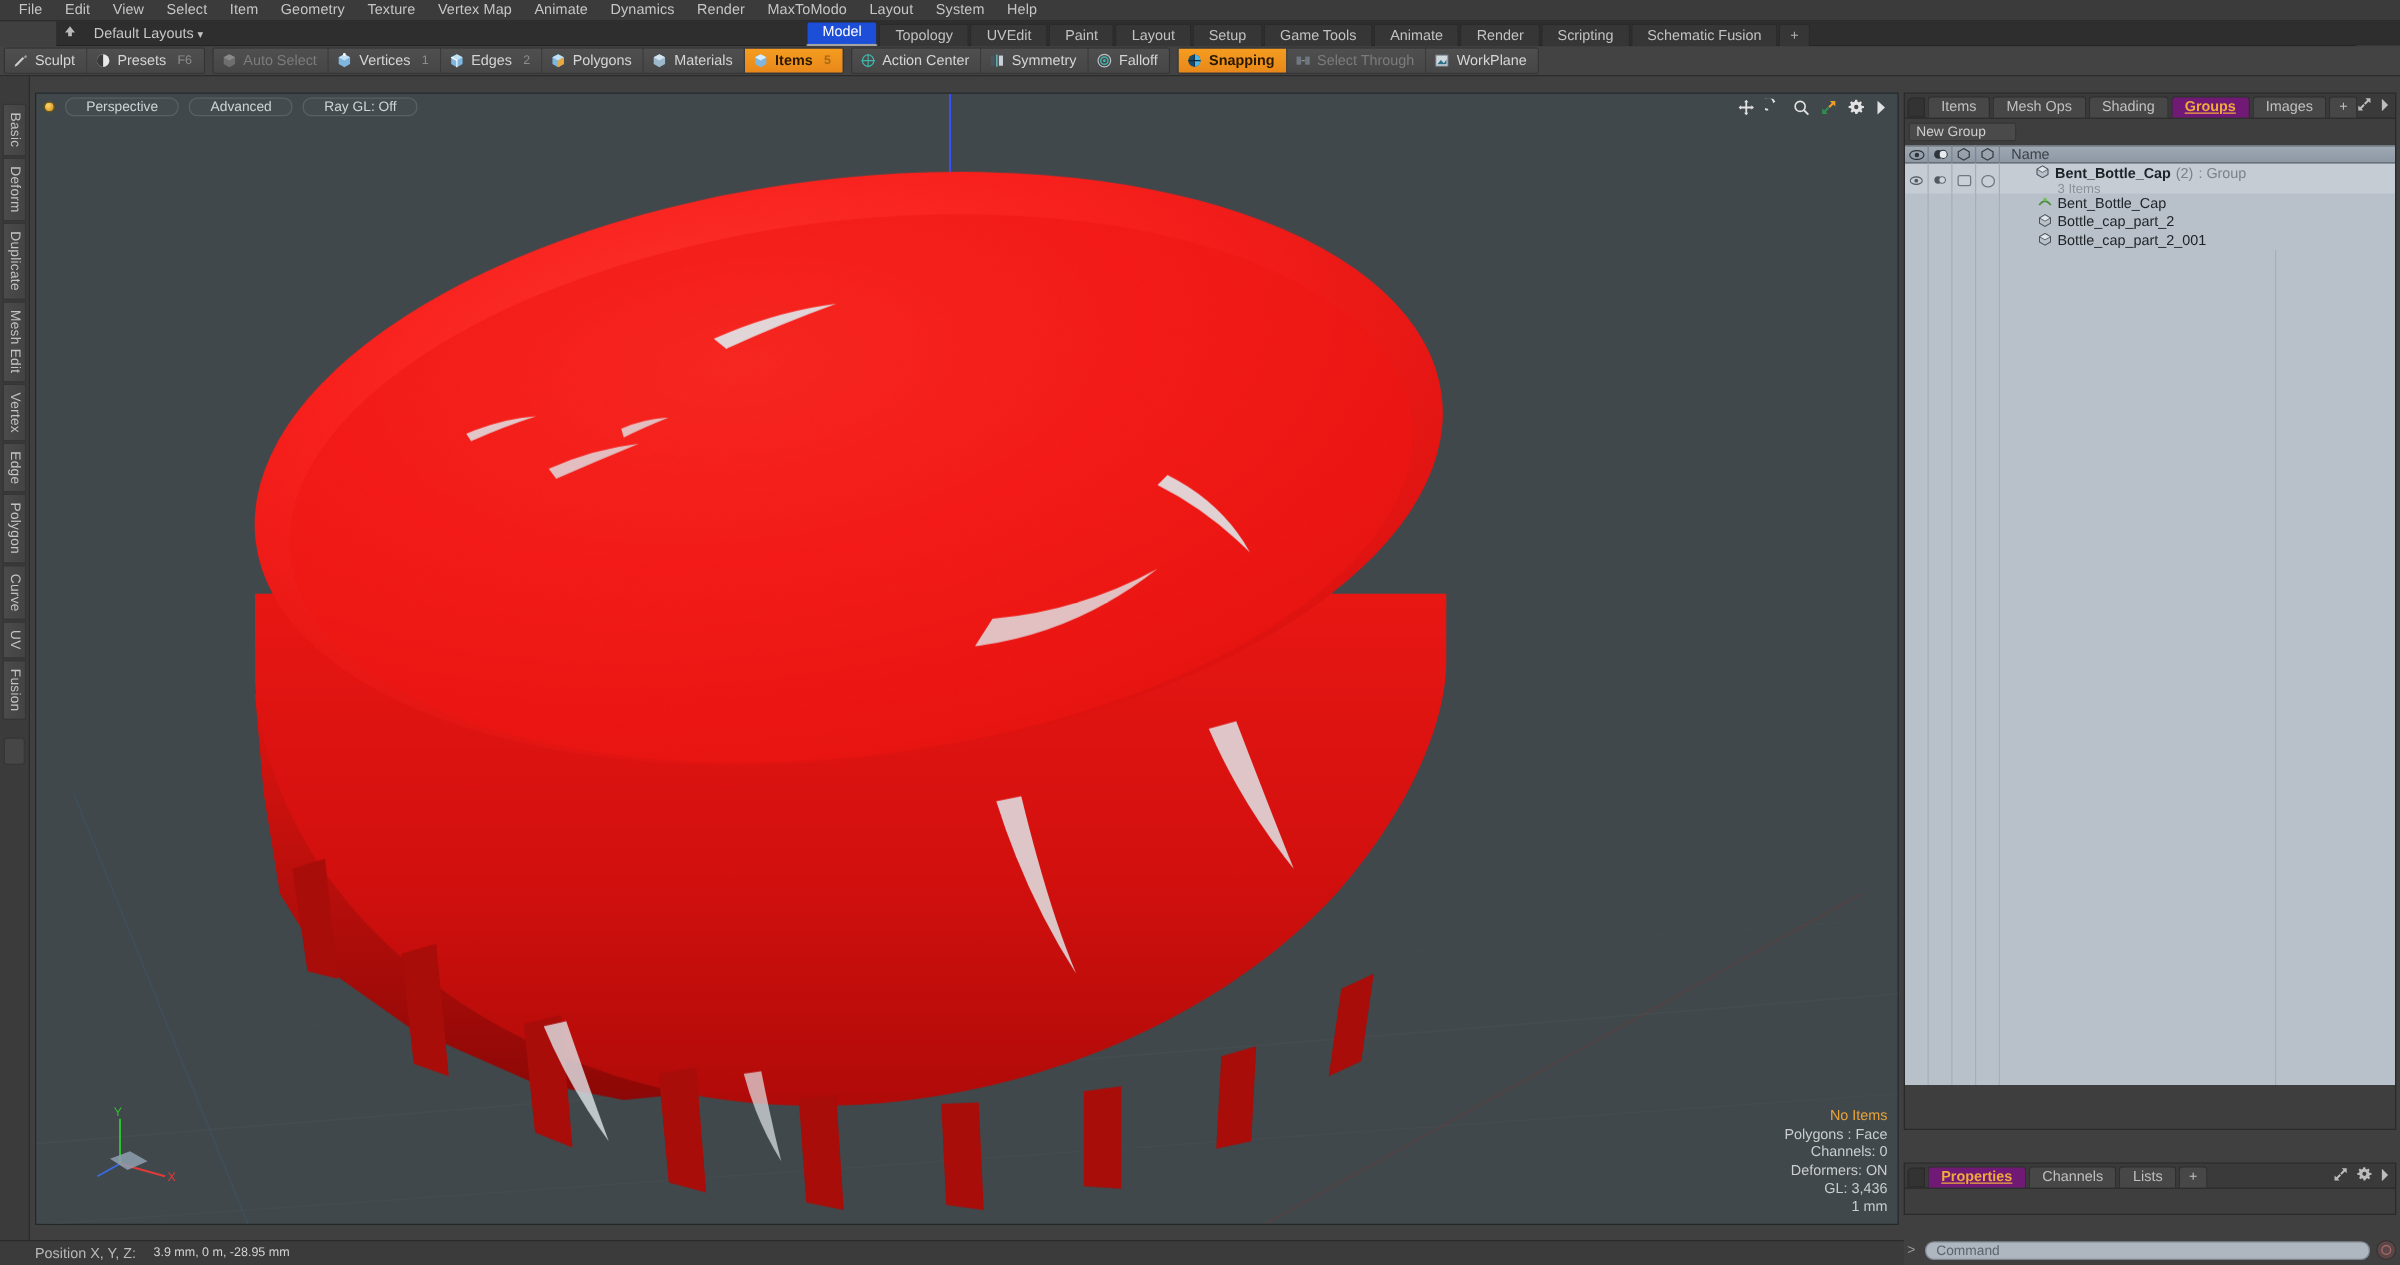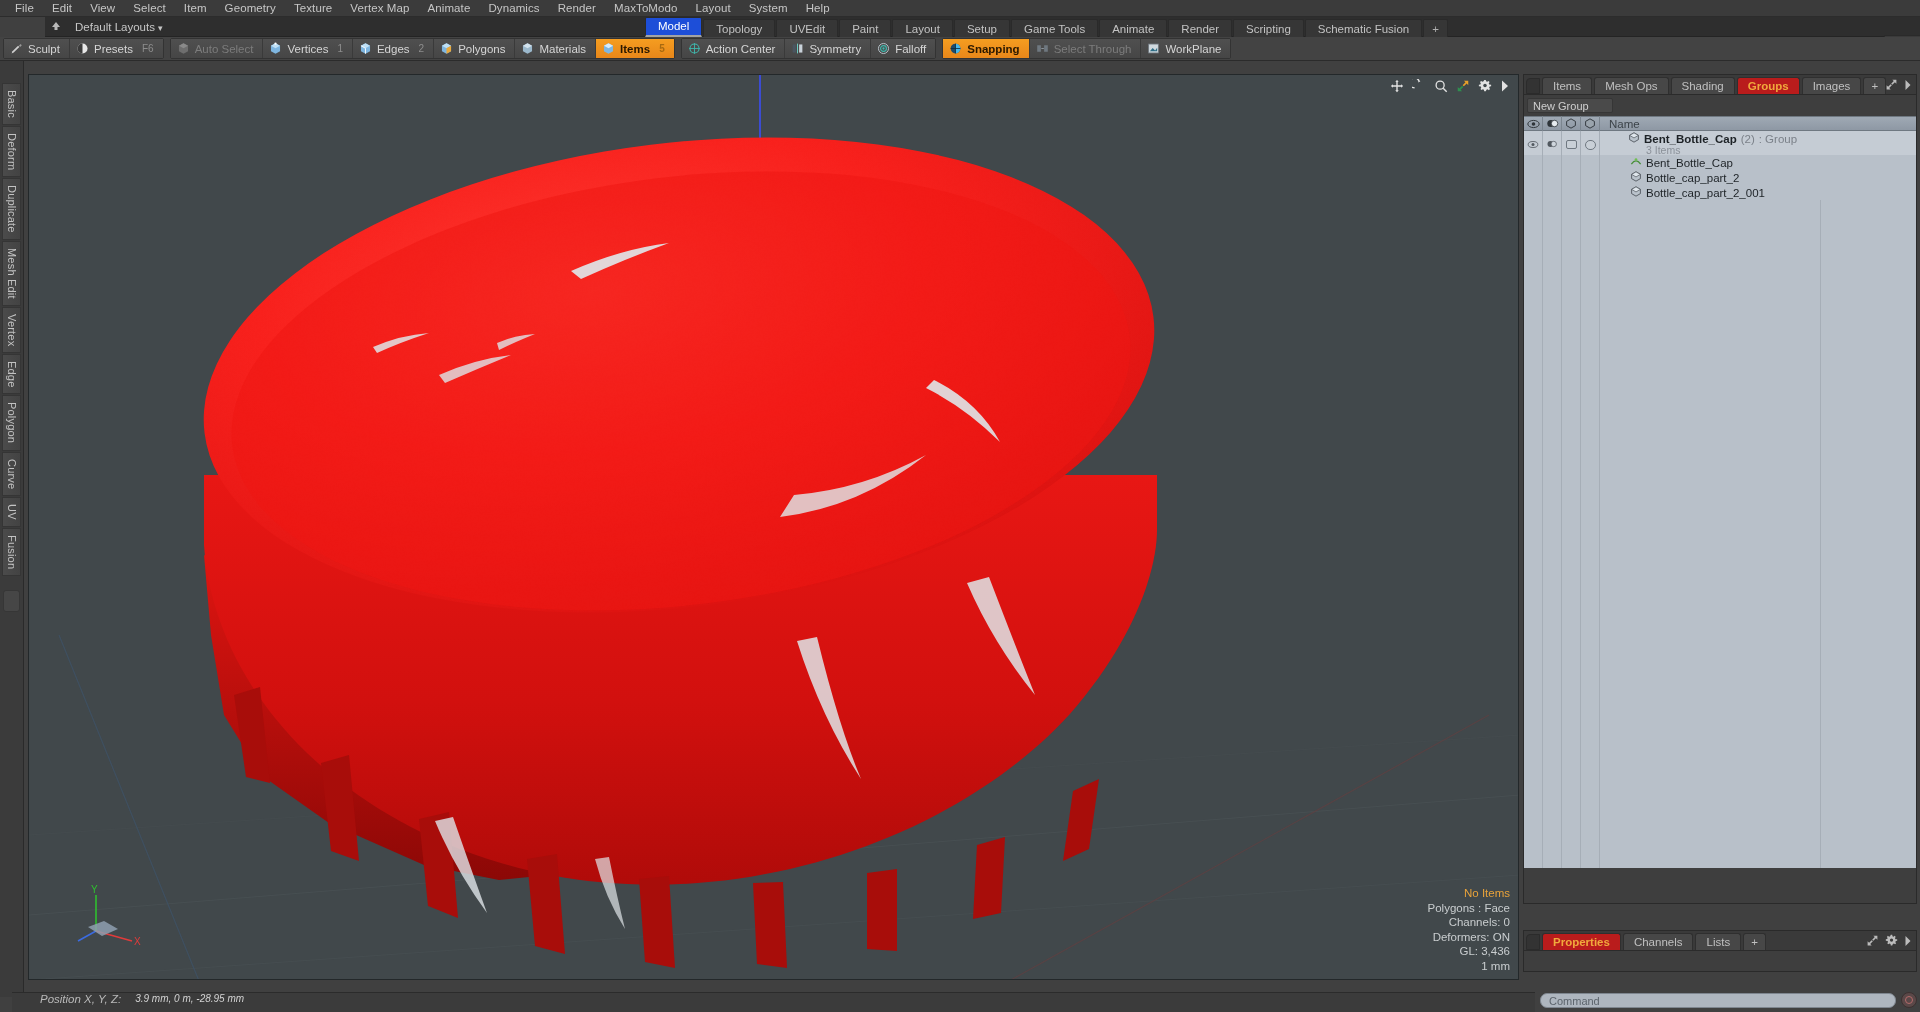--- a/index.html
+++ b/index.html
@@ -136,21 +136,21 @@
     height: 20px; display: flex; align-items: flex-end; background: #3a3a3a;
     border-bottom: 1px solid #2b2b2b; padding-left: 2px; position: relative;
   }
   .rp-corner { width: 14px; height: 16px; background: #333; border-radius: 4px 0 0 0;
     margin-right: 2px; border: 1px solid #2b2b2b; }
   .rtab {
     font-size: 11.5px; color: #c0c0c0; padding: 0 10px; height: 17px; line-height: 16px;
     background: #474747; border: 1px solid #2f2f2f; border-bottom: none;
     border-radius: 3px 3px 0 0; margin-right: 2px; white-space: nowrap;
   }
-  .rtab.active { background: #b91c1c; color: #f0a93c; font-weight: bold; }
+  .rtab.active { background: #701a75; color: #f0a93c; font-weight: bold; text-decoration: underline; }
   .rtab.plus { padding: 0 7px; }
   .rp-corner-tools { position: absolute; right: 4px; top: 2px; display: flex; gap: 6px; align-items: center;}
 
   .newgroup {
     margin: 3px 0 3px 3px; width: 86px; height: 15px; line-height: 14px;
     font-size: 11px; color: #cfcfcf; background: #4a4a4a;
     border: 1px solid #363636; border-radius: 2px; padding-left: 5px;
   }
   .tree-head {
     display: flex; align-items: center; height: 15px;
@@ -190,22 +190,22 @@
   .cmd-input {
     flex: 1; height: 15px; background: #aeb6bf; border: 1px solid #7e868f;
     border-radius: 7px; font-size: 11px; color: #5c646c; padding-left: 8px; line-height: 14px;
   }
   .cmd-rec { width: 16px; height: 16px; border-radius: 50%; background: #5a4848;
     border: 1px solid #3c3030; display:flex; align-items:center; justify-content:center; }
   .cmd-rec i { width: 8px; height: 8px; border-radius: 50%; border: 1.5px solid #b46a6a; display:block; }
 
   
   .statusbar {
-    position: absolute; left: 12px; bottom: 0; width: 1523px; height: 20px;
-    background: #3b3b3b; border-top: 1px solid #2b2b2b; display: flex; align-items: flex-start; font-style: italic;
+    position: absolute; left: 0; bottom: 0; width: 1523px; height: 20px;
+    background: #3b3b3b; border-top: 1px solid #2b2b2b; display: flex; align-items: center;
   }
   .statusbar .lbl { font-size: 11.5px; color: #b9b9b9; padding-left: 28px; }
   .statusbar .val { font-size: 10px; color: #d3d3d3; padding-left: 14px; }
 </style>
 </head>
 <body>
 
 <div id="app">
 
   <div class="menubar">
@@ -500,20 +500,26 @@
           <path d="M905 305 q44 22 66 62 q-34 -34 -74 -54 z" opacity=".9"></path>
           <path d="M765 420 q70 -6 132 -40 q-66 52 -146 62 z" opacity=".82"></path>
           <path d="M788 562 q22 90 44 142 q-40 -62 -64 -138 z" opacity=".85"></path>
           <path d="M960 502 q26 68 46 118 q-42 -52 -68 -112 z" opacity=".85"></path>
           <path d="M424 742 q18 52 34 96 q-32 -44 -52 -92 z" opacity=".8"></path>
           <path d="M580 782 q8 40 16 72 q-20 -32 -30 -70 z" opacity=".7"></path>
         </g>
       </g>
     </svg>
 
+    <div class="vp-header">
+      <div class="vp-dot"></div>
+      <div class="vp-btn">Perspective</div>
+      <div class="vp-btn">Advanced</div>
+      <div class="vp-btn">Ray GL: Off</div>
+    </div>
 
     <div class="vp-tools">
       <span>
         <svg width="14" height="14" viewBox="0 0 16 16">
             <path d="M8 1l2 2.2H8.8v3.9h3.9V5.9L15 8l-2.3 2.1V8.9H8.8v3.9H10L8 15l-2-2.2h1.2V8.9H3.3v1.2L1 8l2.3-2.1v1.2h3.9V3.2H6z" fill="#e2e2e2"></path>
           </svg>
       </span>
       <span>
         <svg width="14" height="14" viewBox="0 0 16 16">
             <path d="M8 2.4A5.6 5.6 0 102.9 10" stroke="#e2e2e2" stroke-width="1.6" fill="none"></path>

